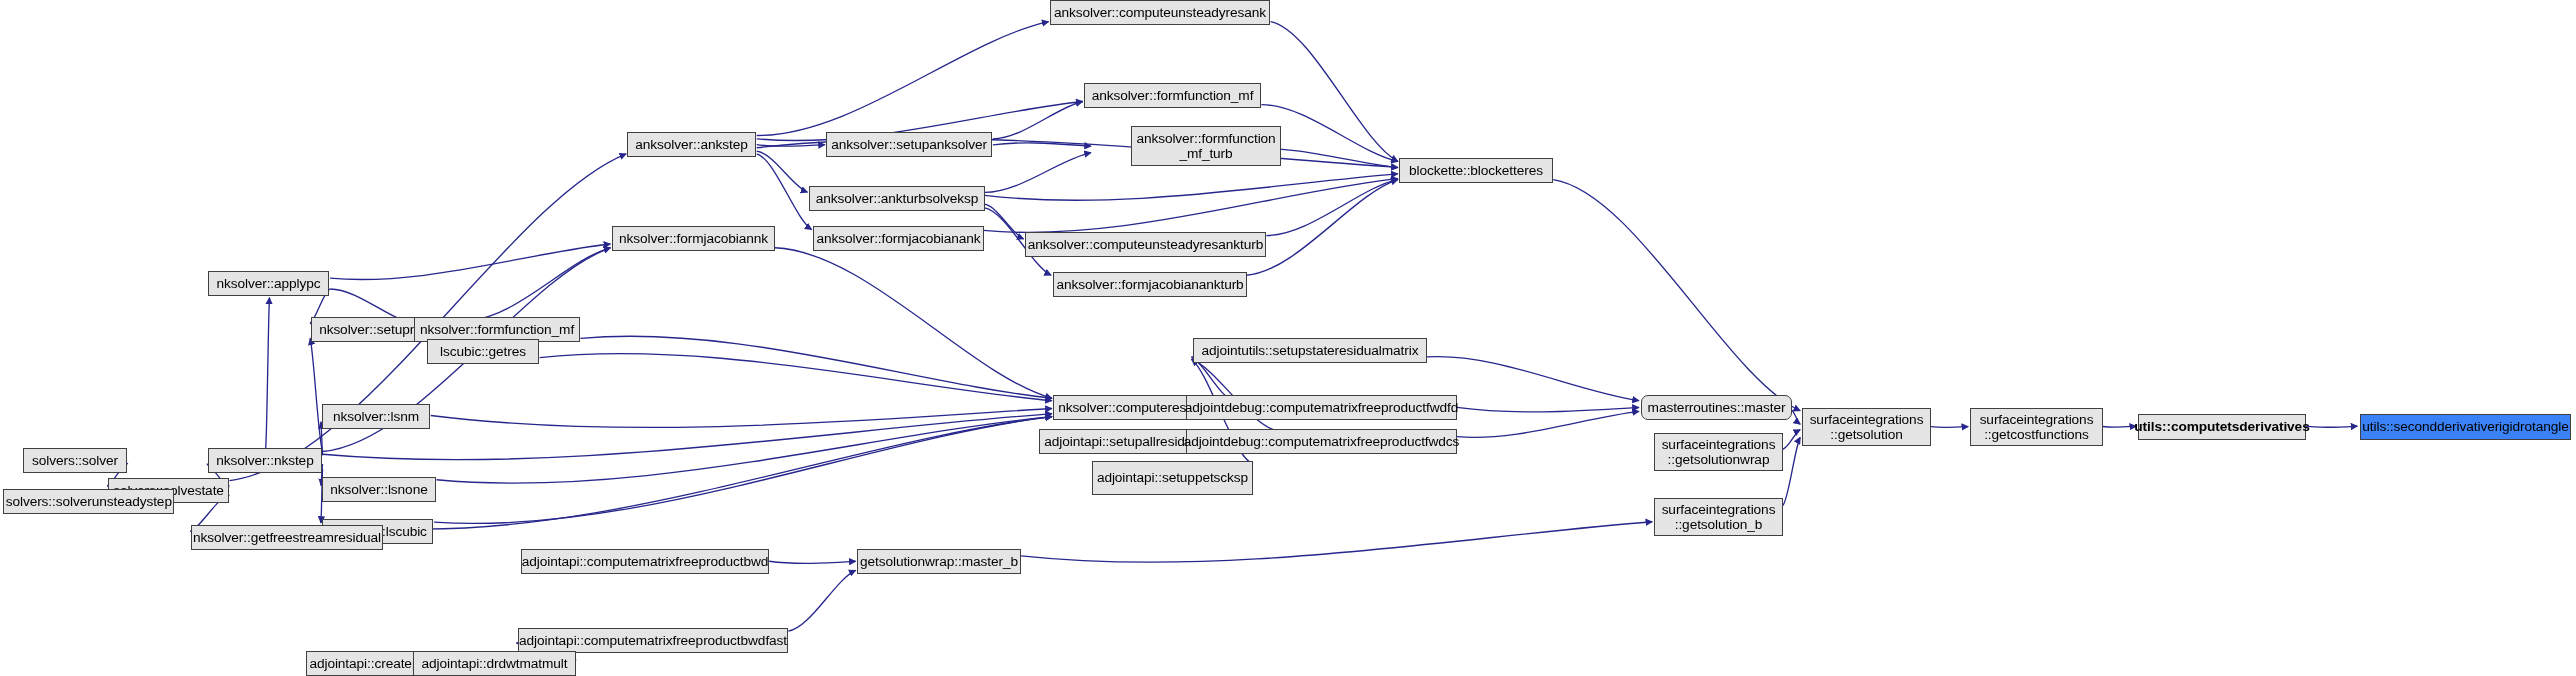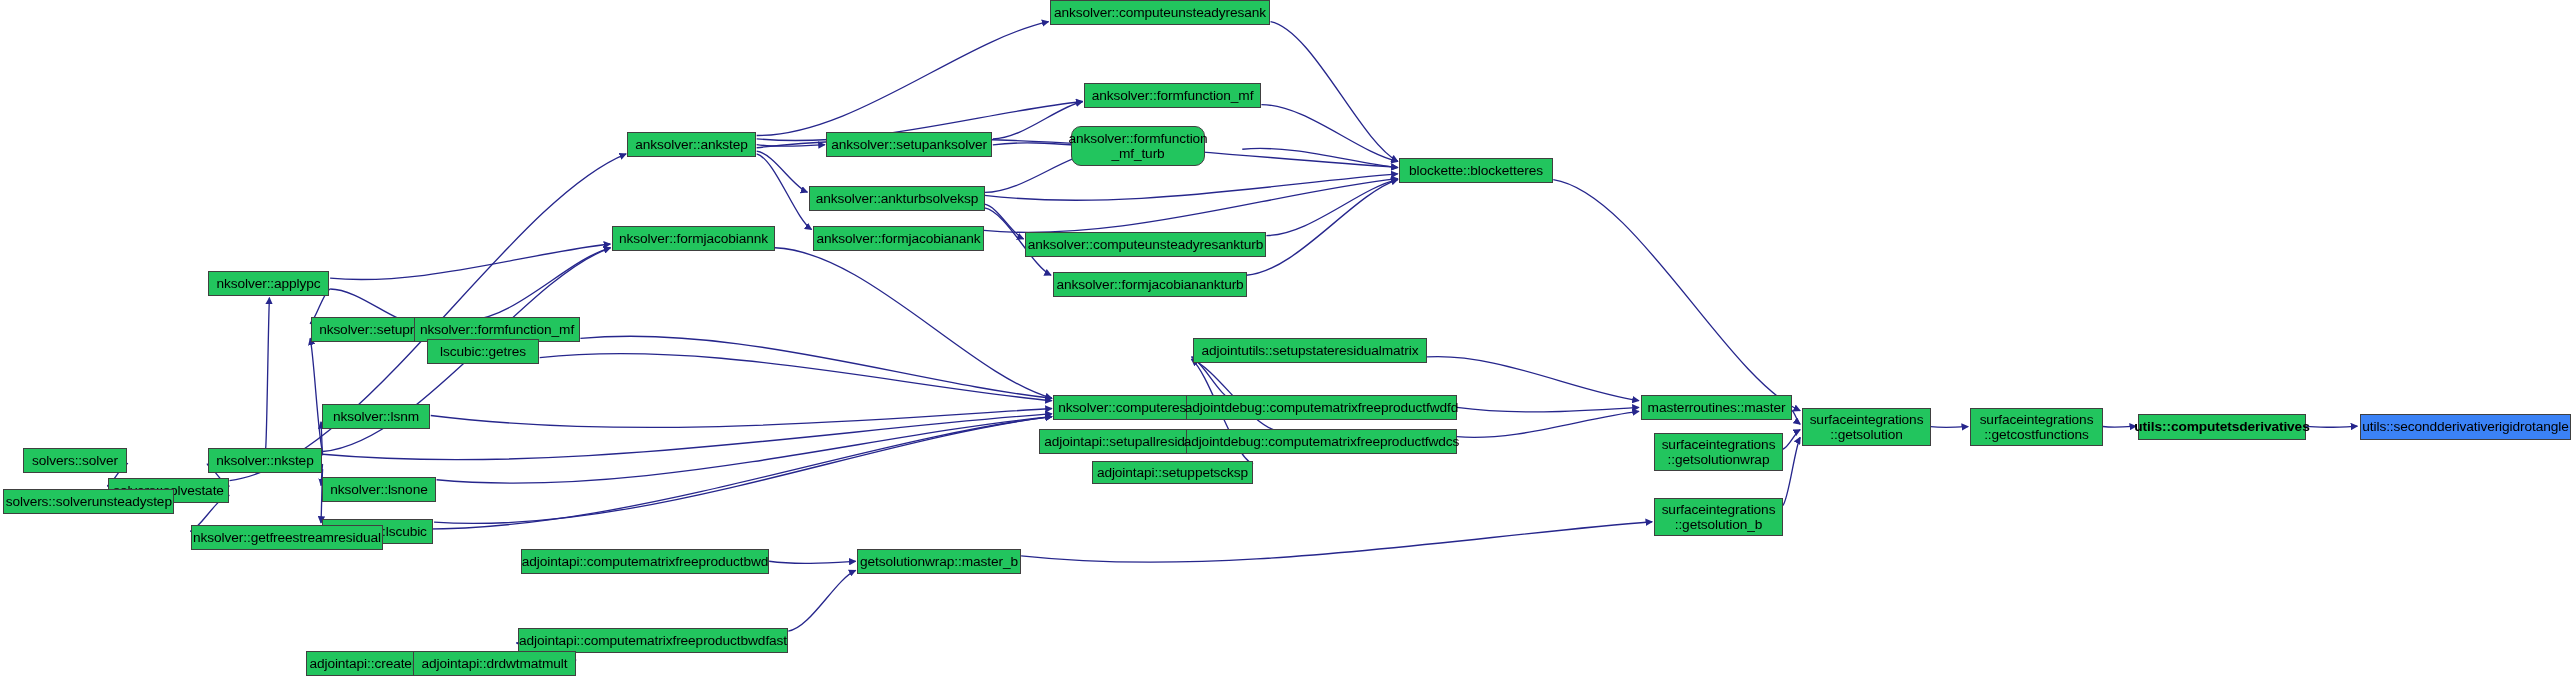--- a/index.html
+++ b/index.html
@@ -20,21 +20,21 @@
     left: 0;
     top: 0;
     width: 2576px;
     height: 676px;
     pointer-events: none;
   }
   .node {
     position: absolute;
     box-sizing: border-box;
     border: 0.8px solid #404040;
-    background: #22c55e;
+    background: #e5e5e5;
     color: #000000;
     font-size: 13.7px;
     line-height: 1.12;
     display: flex;
     align-items: center;
     justify-content: center;
     text-align: center;
     white-space: pre;
     letter-spacing: -0.1px;
     padding: 0 4.2px;
@@ -112,51 +112,51 @@
       <path d="M947,759 C973.73,755.1468574464723 1003.7,696.7227429785889 1028,686" fill="none" stroke="#26268c" stroke-width="1.6" marker-end="url(#ah)"></path>
       <path d="M1227,668.52 C1477.47,695.0952 1758.3,645.0048 1986,627.48" fill="none" stroke="#26268c" stroke-width="1.6" marker-end="url(#ah)"></path>
       <path d="M569,797 C544.25,800.375 516.5,798.35 494,797" fill="none" stroke="#26268c" stroke-width="1.6" marker-end="url(#ah)"></path>
       <path d="M692,793.76 C668.24,794.6666158147447 641.6,777.0500063258979 620,773.24" fill="none" stroke="#26268c" stroke-width="1.6" marker-end="url(#ah)"></path>
     </svg>
   <div id="nodes">
       <div class="node" style="left: 1050px; top: 0px; width: 220px; height: 25px;">anksolver::computeunsteadyresank</div>
       <div class="node" style="left: 1084px; top: 83px; width: 177px; height: 25px;">anksolver::formfunction_mf</div>
       <div class="node" style="left: 627px; top: 132px; width: 129px; height: 25px;">anksolver::ankstep</div>
       <div class="node" style="left: 826px; top: 132px; width: 166px; height: 25px;">anksolver::setupanksolver</div>
-      <div class="node" style="left: 1071px; top: 126px; width: 134px; height: 40px; border-radius: 10px;">anksolver::formfunction
+      <div class="node" style="left: 1131px; top: 126px; width: 150px; height: 40px;">anksolver::formfunction
 _mf_turb</div>
       <div class="node" style="left: 1399px; top: 158px; width: 154px; height: 25px;">blockette::blocketteres</div>
       <div class="node" style="left: 809px; top: 186px; width: 176px; height: 25px;">anksolver::ankturbsolveksp</div>
       <div class="node" style="left: 612px; top: 226px; width: 163px; height: 25px;">nksolver::formjacobiannk</div>
       <div class="node" style="left: 813px; top: 226px; width: 171px; height: 25px;">anksolver::formjacobianank</div>
       <div class="node" style="left: 1025px; top: 232px; width: 241px; height: 25px;">anksolver::computeunsteadyresankturb</div>
       <div class="node" style="left: 208px; top: 271px; width: 121px; height: 25px;">nksolver::applypc</div>
       <div class="node" style="left: 1053px; top: 272px; width: 194px; height: 25px;">anksolver::formjacobianankturb</div>
       <div class="node" style="left: 311px; top: 317px; width: 157px; height: 25px;">nksolver::setupnksolver</div>
       <div class="node" style="left: 414px; top: 317px; width: 166px; height: 25px;">nksolver::formfunction_mf</div>
       <div class="node" style="left: 1193px; top: 338px; width: 234px; height: 25px;">adjointutils::setupstateresidualmatrix</div>
       <div class="node" style="left: 427px; top: 339px; width: 112px; height: 25px;">lscubic::getres</div>
       <div class="node" style="left: 1053px; top: 395px; width: 181px; height: 25px;">nksolver::computeresidualnk</div>
       <div class="node" style="left: 1186px; top: 395px; width: 271px; height: 25px;">adjointdebug::computematrixfreeproductfwdfd</div>
-      <div class="node" style="left: 1641px; top: 395px; width: 151px; height: 25px;">masterroutines::master</div>
+      <div class="node" style="left: 1641px; top: 395px; width: 151px; height: 25px; border-radius: 7px;">masterroutines::master</div>
       <div class="node" style="left: 1802px; top: 408px; width: 129px; height: 38px;">surfaceintegrations
 ::getsolution</div>
       <div class="node" style="left: 1970px; top: 408px; width: 133px; height: 38px;">surfaceintegrations
 ::getcostfunctions</div>
       <div class="node" style="left: 2138px; top: 414px; width: 168px; height: 26px; font-weight: bold;">utils::computetsderivatives</div>
       <div class="node highlight" style="left: 2360px; top: 414px; width: 211px; height: 26px;">utils::secondderivativerigidrotangle</div>
       <div class="node" style="left: 322px; top: 404px; width: 108px; height: 25px;">nksolver::lsnm</div>
       <div class="node" style="left: 208px; top: 448px; width: 114px; height: 25px;">nksolver::nkstep</div>
       <div class="node" style="left: 23px; top: 448px; width: 104px; height: 25px;">solvers::solver</div>
       <div class="node" style="left: 108px; top: 478px; width: 121px; height: 25px;">solvers::solvestate</div>
       <div class="node" style="left: 1039px; top: 429px; width: 241px; height: 25px;">adjointapi::setupallresidualmatricesfwd</div>
       <div class="node" style="left: 1186px; top: 429px; width: 271px; height: 25px;">adjointdebug::computematrixfreeproductfwdcs</div>
       <div class="node" style="left: 1654px; top: 433px; width: 129px; height: 38px;">surfaceintegrations
 ::getsolutionwrap</div>
-      <div class="node" style="left: 1092px; top: 461px; width: 161px; height: 23px;">adjointapi::setuppetscksp</div>
+      <div class="node" style="left: 1092px; top: 461px; width: 161px; height: 34px;">adjointapi::setuppetscksp</div>
       <div class="node" style="left: 322px; top: 477px; width: 114px; height: 25px;">nksolver::lsnone</div>
       <div class="node" style="left: 3.3px; top: 489px; width: 171px; height: 25px;">solvers::solverunsteadystep</div>
       <div class="node" style="left: 1654px; top: 498px; width: 129px; height: 38px;">surfaceintegrations
 ::getsolution_b</div>
       <div class="node" style="left: 322px; top: 519px; width: 111px; height: 25px;">nksolver::lscubic</div>
       <div class="node" style="left: 191px; top: 525px; width: 192px; height: 25px;">nksolver::getfreestreamresidual</div>
       <div class="node" style="left: 521px; top: 549px; width: 248px; height: 25px;">adjointapi::computematrixfreeproductbwd</div>
       <div class="node" style="left: 857px; top: 549px; width: 164px; height: 25px;">getsolutionwrap::master_b</div>
       <div class="node" style="left: 518px; top: 628px; width: 270px; height: 25px;">adjointapi::computematrixfreeproductbwdfast</div>
       <div class="node" style="left: 306px; top: 651px; width: 167px; height: 25px;">adjointapi::createpetscvars</div>

